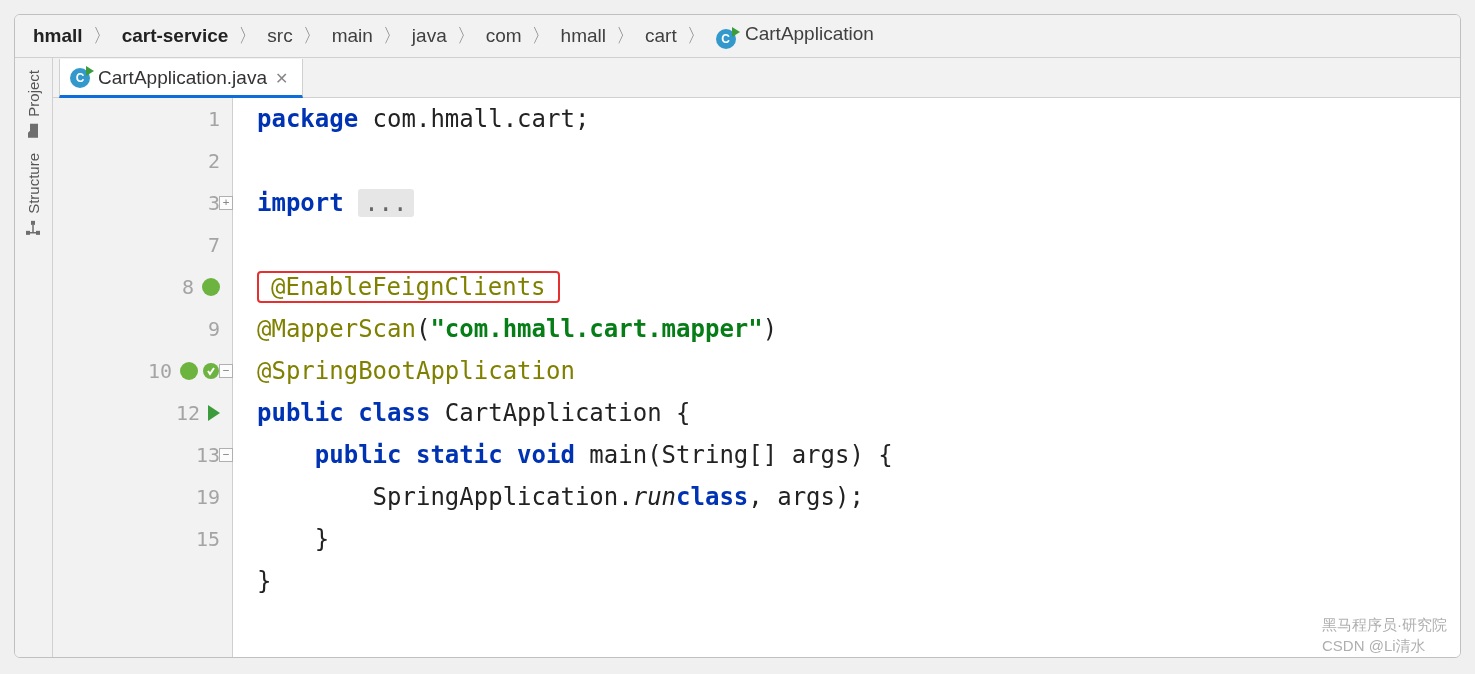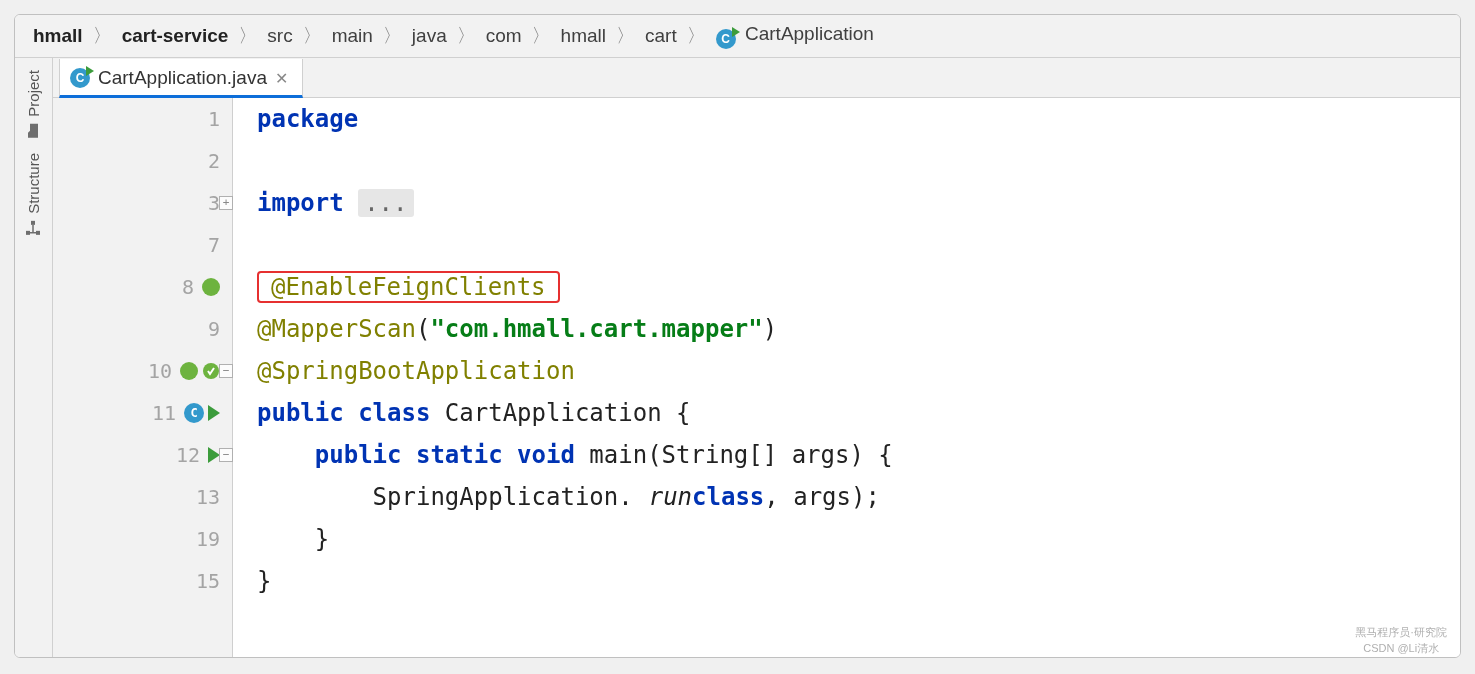--- a/index.html
+++ b/index.html
@@ -156,34 +156,34 @@
       background: #fcfcfc;
       font-size: 11px;
       line-height: 12px;
       color: #888;
       text-align: center;
       cursor: pointer;
     }
     .kw { color: #0033b3; font-weight: bold; }
     .anno { color: #808000; }
     .str { color: #067d17; font-weight: bold; }
-    .mth { font-style: italic; color: #222; margin-left: 16px; }
+    .mth { font-style: italic; color: #222; }
     .ellipsis { background: #e6e6e6; color: #666; padding: 0 6px; border-radius: 3px; }
     .red-box {
       border: 2px solid #e63030;
       border-radius: 4px;
       padding: 0px 12px;
     }
     .watermark {
       position: absolute;
       right: 28px;
       bottom: 18px;
-      font-size: 11px;
+      font-size: 15px;
       color: rgba(120,120,120,0.6);
-      text-align: center;
+      text-align: left;
       line-height: 1.4;
     }
     .icon-circle {
       width: 18px; height: 18px;
       border-radius: 50%;
       display: inline-block;
       position: relative;
     }
     .icon-green { background: #6db33f; }
     .icon-play {
@@ -304,45 +304,38 @@
             <span class="gutter-num">10</span>
             <span class="gutter-icons">
               <span class="icon-circle icon-green"></span>
               <svg width="18" height="18">
                   <circle cx="9" cy="9" r="8" fill="#6db33f"></circle>
                   <path d="M6 9 l2 3 l4 -6" stroke="#fff" stroke-width="2" fill="none"></path>
                 </svg>
             </span>
           </div>
           <div class="gutter-row">
-            <span class="gutter-num">11</span>
-            <span class="gutter-icons">
-              <span class="icon-class"></span>
-              <span class="icon-play"></span>
-            </span>
-          </div>
-          <div class="gutter-row">
             <span class="gutter-num">12</span>
             <span class="gutter-icons">
                 <span class="icon-play"></span>
               </span>
           </div>
           <div class="gutter-row">
               <span class="gutter-num">13</span>
             </div>
           <div class="gutter-row">
               <span class="gutter-num">19</span>
             </div>
           <div class="gutter-row">
               <span class="gutter-num">15</span>
             </div>
         </div>
 
         <div class="code-area">
-          <div class="code-line"><span class="kw">package</span></div>
+          <div class="code-line"><span class="kw">package</span><span> com.hmall.cart;</span></div>
           <div class="code-line"></div>
           <div class="code-line" style="position:relative"><span class="fold-marker">+</span><span class="kw">import</span><span> </span><span class="ellipsis">...</span></div>
           <div class="code-line"></div>
           <div class="code-line"><span class="red-box"><span class="anno">@EnableFeignClients</span></span></div>
           <div class="code-line"><span class="anno">@MapperScan</span><span>(</span><span class="str">"com.hmall.cart.mapper"</span><span>)</span></div>
           <div class="code-line" style="position:relative"><span class="fold-marker">−</span><span class="anno">@SpringBootApplication</span></div>
           <div class="code-line"><span class="kw">public</span><span> </span><span class="kw">class</span><span> CartApplication {</span></div>
           <div class="code-line" style="position:relative"><span class="fold-marker">−</span><span>    </span><span class="kw">public</span><span> </span><span class="kw">static</span><span> </span><span class="kw">void</span><span> main(String[] args) {</span></div>
           <div class="code-line"><span>        SpringApplication.</span><span class="mth">run</span><span class="kw">class</span><span>, args);</span></div>
           <div class="code-line"><span>    }</span></div>

